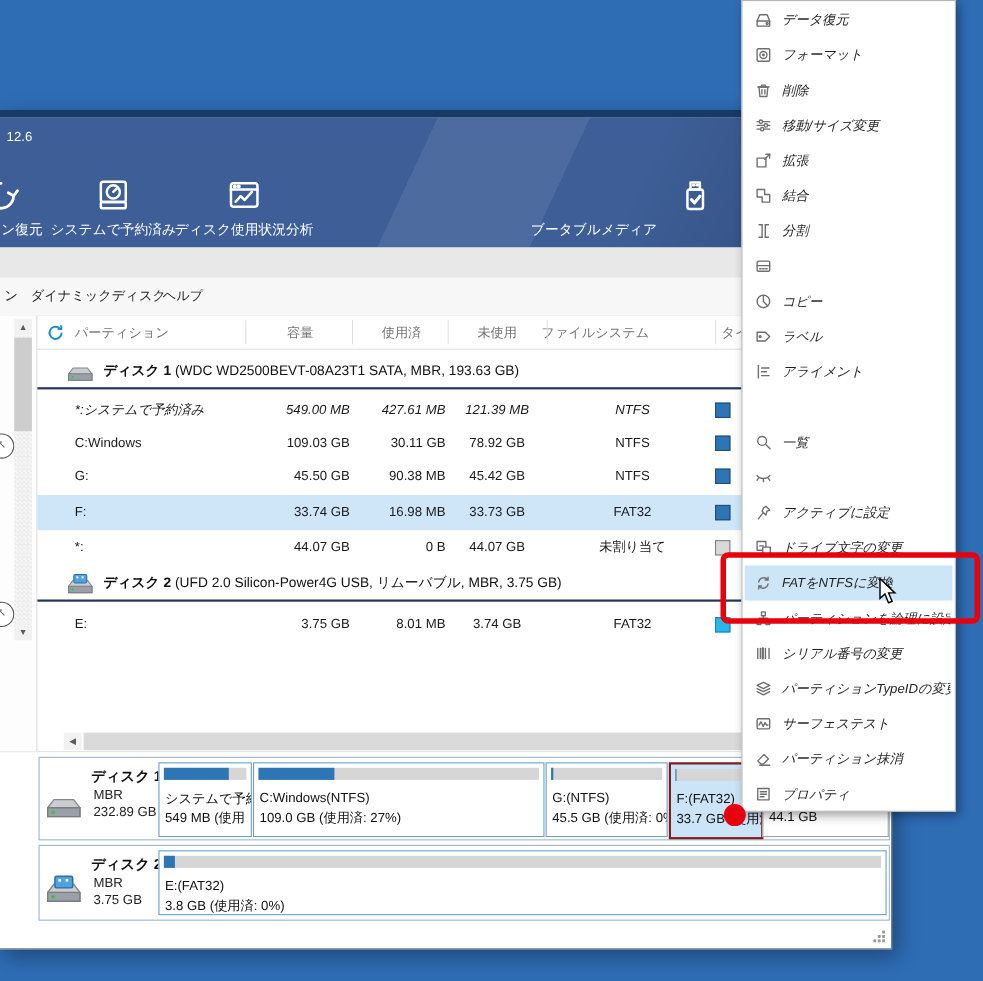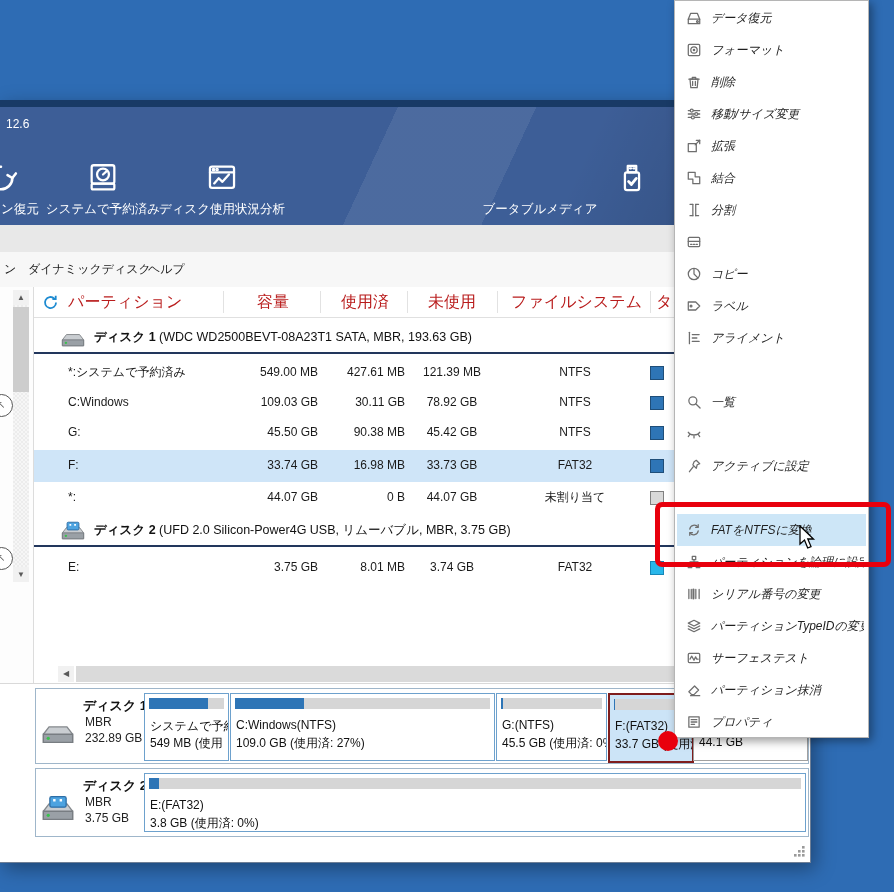--- a/index.html
+++ b/index.html
@@ -29,21 +29,21 @@
   .sidebar{position:absolute;left:0;top:0;width:33px;height:396px;background:#fdfdfd;border-right:1px solid #dcdcdc;}
   .side-circle{position:absolute;left:-10px;width:21px;height:21px;border:1.6px solid #555;border-radius:50%;
     color:#555;font-size:10px;line-height:20px;text-align:center;background:#fff;}
   .vscroll{position:absolute;left:13px;top:3px;width:16px;height:292px;}
   .vs-btn{position:absolute;left:0;width:16px;height:15px;background:#f1f1f1;color:#5a5a5a;font-size:8px;line-height:15px;text-align:center;}
   .vs-thumb{position:absolute;left:0;top:17px;width:16px;height:85px;background:#cdcdcd;}
   .vs-track{position:absolute;left:0;top:15px;width:16px;bottom:15px;
     background:repeating-conic-gradient(#f6f6f6 0 25%, #ececec 0 50%) 0 0/4px 4px;}
   .tbl-header{position:absolute;left:34px;top:0;right:0;height:30px;border-bottom:1px solid #e0e0e0;}
   .th-sep{position:absolute;top:4px;height:22px;width:1px;background:#e2e2e2;}
-  .th-label{position:absolute;top:0;height:30px;line-height:30px;font-size:16px;color:#b91c1c;white-space:nowrap;}
+  .th-label{position:absolute;top:0;height:30px;line-height:30px;font-size:12px;color:#737373;white-space:nowrap;}
   .refresh-btn{position:absolute;left:8px;top:7px;width:17px;height:17px;}
   .grp-row{position:absolute;left:34px;right:4px;height:30px;border-bottom:2px solid #22365c;}
   .grp-icon{position:absolute;left:26px;top:6px;width:26px;height:19px;}
   .grp-text{position:absolute;left:60px;top:0;height:30px;line-height:30px;font-size:12.5px;color:#111;white-space:nowrap;}
   .grp-text b{font-weight:bold;}
   .data-row{position:absolute;left:34px;right:4px;height:30px;}
   .data-row.selected{background:#cfe5f8;}
   .cell{position:absolute;top:0;height:100%;line-height:30px;font-size:12px;color:#1a1a1a;white-space:nowrap;overflow:hidden;}
   .c-name{left:34px;width:170px;}
   .c-cap{left:194px;width:90px;text-align:right;}
@@ -172,40 +172,40 @@
               <g fill="none" stroke="#1e8bd1" stroke-width="1.7">
                 <path d="M13.2 8a5.2 5.2 0 1 1-1.6-3.7"></path>
                 <path d="M12.9 1.6v3.1H9.8"></path>
               </g>
             </svg>
         </div>
         <div class="th-label" style="left:34px">パーティション</div>
         <div class="th-label" style="left:194px;width:90px;text-align:center">容量</div>
         <div class="th-label" style="left:291px;width:80px;text-align:center">使用済</div>
         <div class="th-label" style="left:378px;width:80px;text-align:center">未使用</div>
-        <div class="th-label" style="left:458px;width:150px;text-align:right">ファイルシステム</div>
+        <div class="th-label" style="left:458px;width:150px;text-align:left">ファイルシステム</div>
         <div class="th-label" style="left:622px">タイプ</div>
         <div class="th-sep" style="left:189px"></div>
         <div class="th-sep" style="left:286px"></div>
         <div class="th-sep" style="left:373px"></div>
         <div class="th-sep" style="left:463px"></div>
         <div class="th-sep" style="left:616px"></div>
       </div>
       <div id="table-root">
           <div class="grp-row" style="top: 35px;">
             <div class="grp-icon">
               <svg width="26" height="19" viewBox="0 0 22 16">
                 <path d="M2 10l3.5-4.5h11L20 10v5H2z" fill="#c9cdd1" stroke="#84888c" stroke-width=".8"></path>
                 <path d="M2 10h18v5H2z" fill="#9aa0a6" stroke="#787d82" stroke-width=".8"></path>
                 <circle cx="5" cy="12.5" r="1" fill="#39c24d"></circle>
               </svg>
             </div>
             <div class="grp-text"><b>ディスク 1</b><span> (WDC WD2500BEVT-08A23T1 SATA, MBR, 193.63 GB)</span></div>
           </div>
-          <div class="data-row" style="top: 70px; height: 30px;">
+          <div class="data-row" style="top: 70px; height: 30px; font-style: italic;">
             <div class="cell c-name">*:システムで予約済み</div>
             <div class="cell c-cap">549.00 MB</div>
             <div class="cell c-used">427.61 MB</div>
             <div class="cell c-unused">121.39 MB</div>
             <div class="cell c-fs">NTFS</div>
             <div class="type-sq" style="background: rgb(46, 117, 182);"></div>
           </div>
           <div class="data-row" style="top: 100px; height: 30px;">
             <div class="cell c-name">C:Windows</div>
             <div class="cell c-cap">109.03 GB</div>
@@ -510,20 +510,32 @@
         <div class="cm-icon">
           <svg width="16" height="16" viewBox="0 0 14 14">
             <g fill="none" stroke="#6e6e6e" stroke-width="1.1" stroke-linecap="round" stroke-linejoin="round">
               <path d="M9 2l3 3-2.2.9L9 9 6 6l1.1-2.8z"></path>
               <path d="M6.4 7.6L3 12"></path>
             </g>
           </svg>
         </div>
         <div class="cm-label">アクティブに設定</div>
       </div>
+      <div class="cm-item" style="top: 481px;">
+        <div class="cm-icon">
+          <svg width="16" height="16" viewBox="0 0 14 14">
+            <g fill="none" stroke="#6e6e6e" stroke-width="1.1" stroke-linecap="round" stroke-linejoin="round">
+              <rect x="2" y="2" width="7" height="7"></rect>
+              <rect x="6.5" y="6.5" width="6" height="6" fill="#fff"></rect>
+              <path d="M4 5.5h3"></path>
+            </g>
+          </svg>
+        </div>
+        <div class="cm-label">ドライブ文字の変更</div>
+      </div>
       <div class="cm-item hl" style="top: 513px;">
         <div class="cm-icon">
           <svg width="16" height="16" viewBox="0 0 14 14">
             <g fill="none" stroke="#6e6e6e" stroke-width="1.1" stroke-linecap="round" stroke-linejoin="round">
               <path d="M3.3 6.2a4 4 0 0 1 7.2-1.7"></path>
               <path d="M10.7 2.3v2.3H8.4"></path>
               <path d="M10.7 7.8a4 4 0 0 1-7.2 1.7"></path>
               <path d="M3.3 11.7V9.4h2.3"></path>
             </g>
           </svg>

